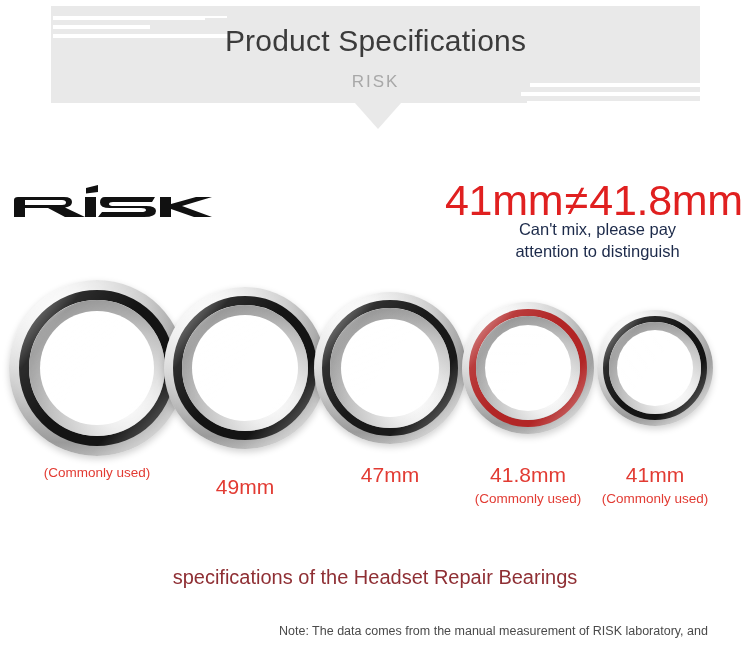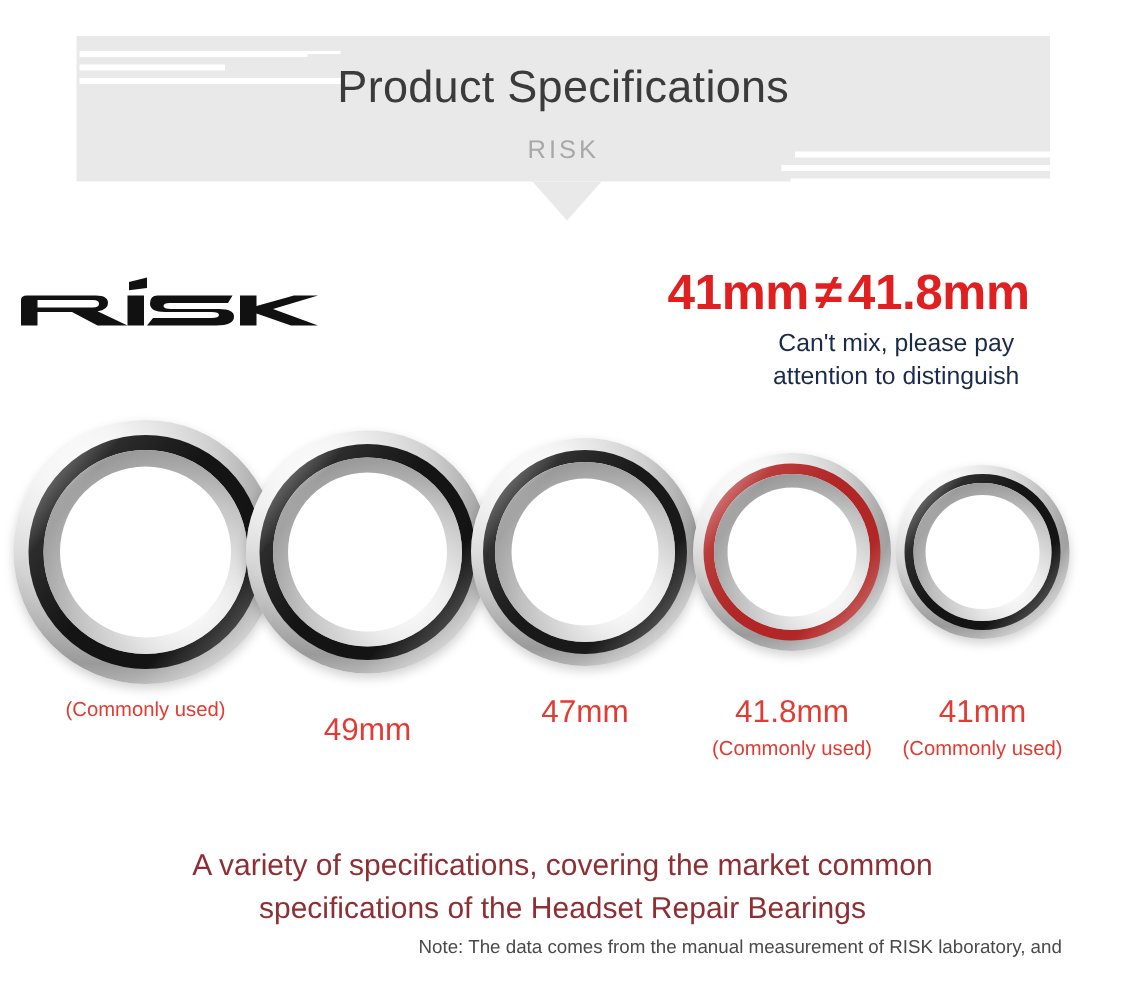--- a/index.html
+++ b/index.html
@@ -10,21 +10,21 @@
     background: #ffffff;
     font-family: "Liberation Sans", sans-serif;
     overflow: hidden;
     position: relative;
   }
 
   
   .banner-wrap {
     position: absolute;
     left: 0; top: 0;
-    width: 750px; height: 140px; margin-top: 18px;
+    width: 750px; height: 140px;
   }
   .banner {
     position: absolute;
     left: 51px; top: 6px;
     width: 649px; height: 97px;
     background: #e9e9e9;
   }
   .banner-tail {
     position: absolute;
     left: 355px; top: 103px;
@@ -70,25 +70,24 @@
     left: 10px; top: 178px;
     width: 205px; height: 50px;
   }
   .logo svg { display: block; width: 205px; height: 50px; }
 
   
   .warn-main {
     position: absolute;
     left: 445px; top: 176px;
     width: 300px;
-    font-size: 33px;
+    font-size: 43px;
     color: #e02020;
     white-space: nowrap;
     letter-spacing: -0.3px;
-    font-weight: bold;
   }
   .neq {
     display: inline-block;
     position: relative;
     width: 26px;
     text-align: center;
   }
   .warn-sub {
     position: absolute;
     left: 455px; top: 219px;
@@ -289,18 +288,17 @@
       <div class="label-size" style="color: rgb(226, 59, 51);">41.8mm</div>
       <div class="label-note" style="color: rgb(226, 59, 51);">(Commonly used)</div>
     </div>
     <div class="label-col" style="width: 150px; left: 580px; top: 0px;">
       <div class="label-size" style="color: rgb(226, 59, 51);">41mm</div>
       <div class="label-note" style="color: rgb(226, 59, 51);">(Commonly used)</div>
     </div>
   </div>
 
 <div class="footer-head">
-  <div>A variety of specifications, covering the market common</div>
   <div>specifications of the Headset Repair Bearings</div>
 </div>
 <div class="footer-note">
   <div>Note: The data comes from the manual measurement of RISK laboratory, and</div>
 </div>
 
 </body></html>

